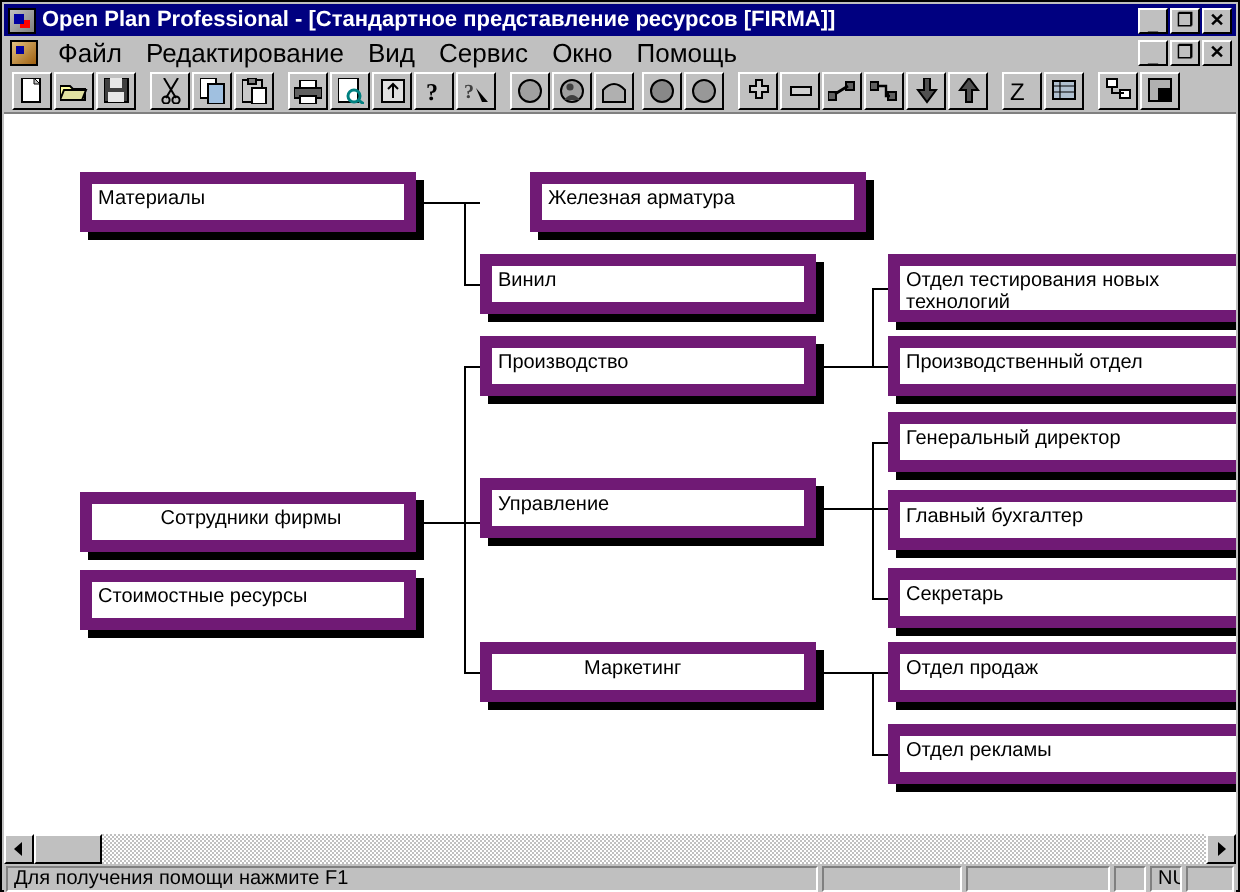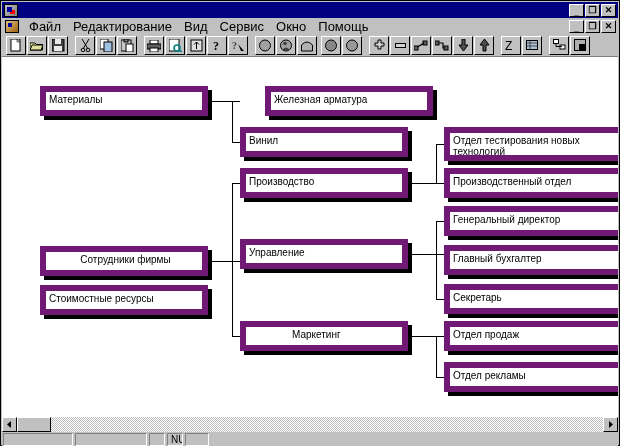--- a/index.html
+++ b/index.html
@@ -168,20 +168,21 @@
   .pane-num{ width:16px; flex:0 0 auto; text-align:center; padding-left:3px; }
   .pane-d{ width:24px; flex:0 0 auto;}
 </style>
 </head>
 <body>
 
 <div id="app">
 
   <div class="titlebar">
     <div class="title-icon"></div>
+    <div class="title-text">Open Plan Professional - [Стандартное представление ресурсов [FIRMA]]</div>
     <div class="title-btns">
       <div class="sysbtn min">
           <span>_</span>
         </div>
       <div class="sysbtn">
           <span>❐</span>
         </div>
       <div class="sysbtn">
           <span>✕</span>
         </div>
@@ -429,20 +430,21 @@
       <div class="sb-thumb"></div>
     </div>
     <div class="sb-arrow">
       <svg width="7" height="7">
           <path d="M2 0 L2 7 L6 3.5 Z" fill="#000"></path>
         </svg>
     </div>
   </div>
 
   <div class="statusbar">
+    <div class="pane pane-main">Для получения помощи нажмите F1</div>
     <div class="pane pane-a"></div>
     <div class="pane pane-b"></div>
     <div class="pane pane-c"></div>
     <div class="pane pane-num">NUM</div>
     <div class="pane pane-d"></div>
   </div>
 
 </div>
 
 </body></html>

